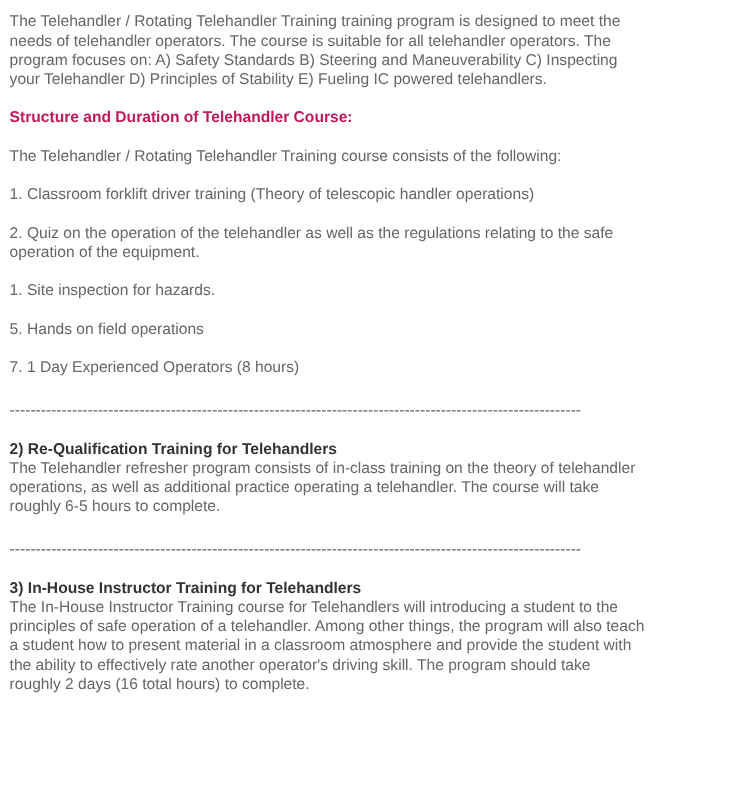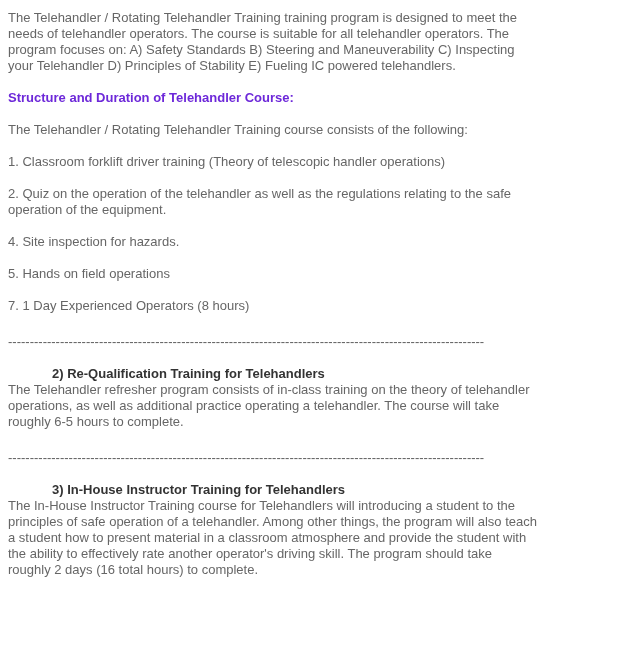--- a/index.html
+++ b/index.html
@@ -19,26 +19,25 @@
     font-family: "Liberation Sans", sans-serif;
     font-size: 13px;
     line-height: 16px;
     color: #666666;
   }
   .page p {
     margin: 0 0 16px 0;
   }
   .heading {
     font-weight: bold;
-    color: #6d28d9;
+    color: #be185d;
   }
   .section-heading {
     font-weight: bold;
     color: #333333;
-    margin-left: 44px;
   }
   .separator {
     margin: 20px 0 16px 0 !important;
     white-space: nowrap;
     overflow: hidden;
     color: #5e5e5e;
   }
 </style>
 </head>
 <body>
@@ -49,21 +48,21 @@
 
   <p class="heading">Structure and Duration of Telehandler Course:</p>
 
   <p>The Telehandler / Rotating Telehandler Training course consists of the following:</p>
 
   <p>1. Classroom forklift driver training (Theory of telescopic handler operations)</p>
 
   <p>2. Quiz on the operation of the telehandler as well as the regulations relating to the safe operation of the equipment.</p>
 
 
-  <p>4. Site inspection for hazards.</p>
+  <p>1. Site inspection for hazards.</p>
 
   <p>5. Hands on field operations</p>
 
 
   <p>7. 1 Day Experienced Operators (8 hours)</p>
 
 
   <p class="separator">--------------------------------------------------------------------------------------------------------------</p>
 
   <p>

